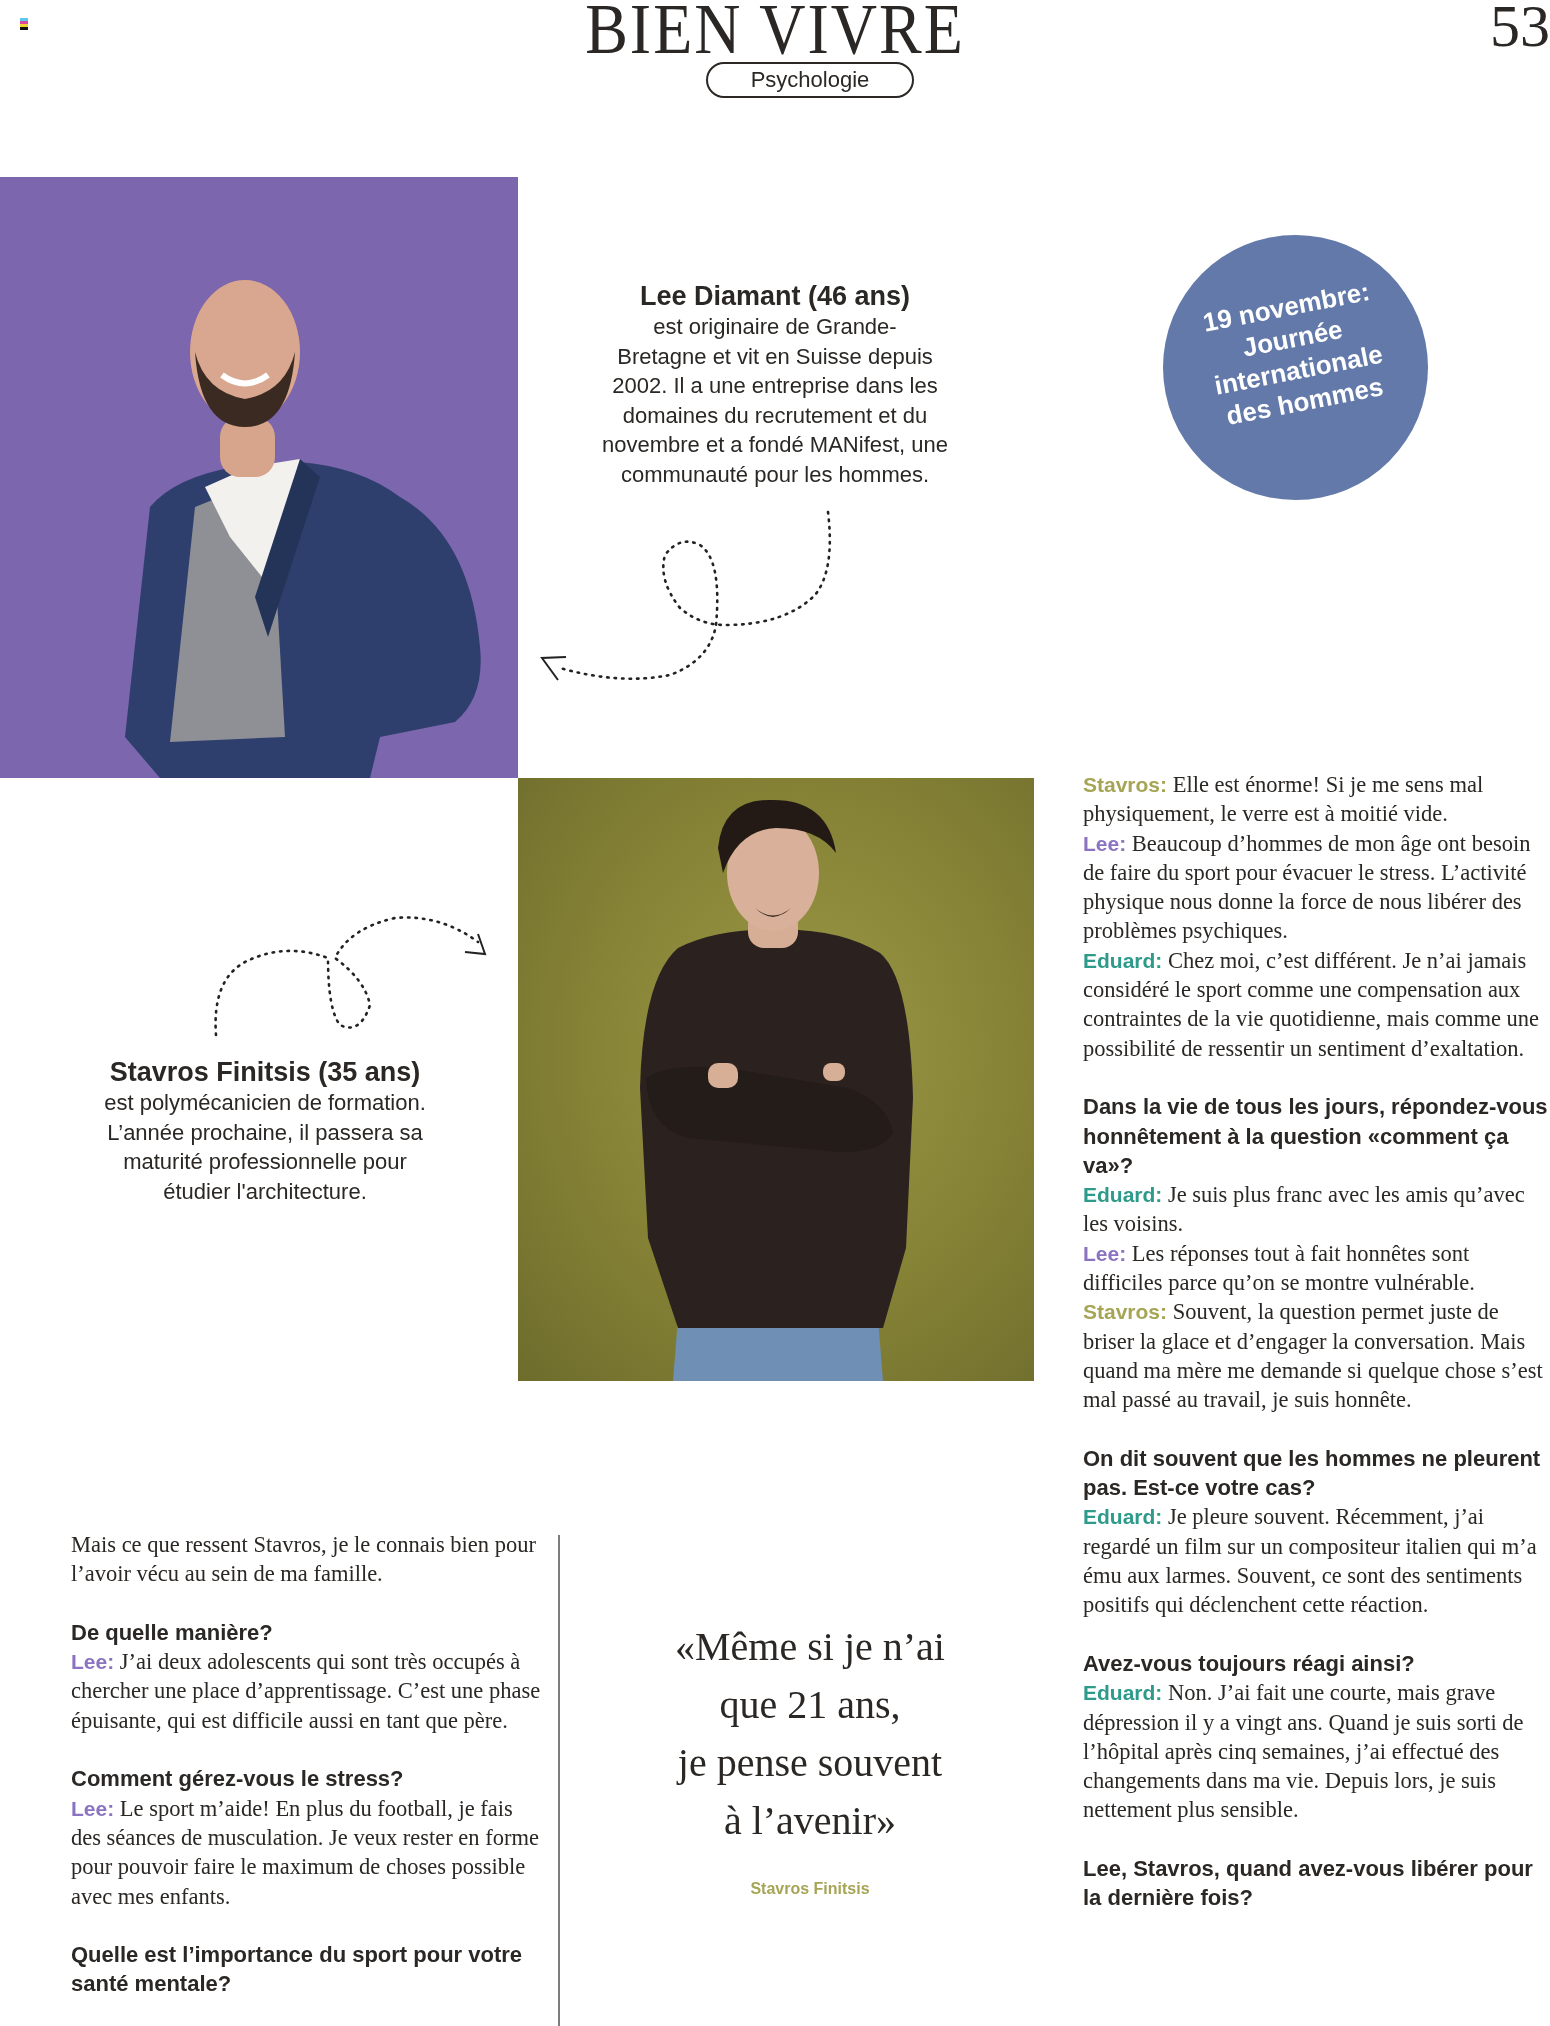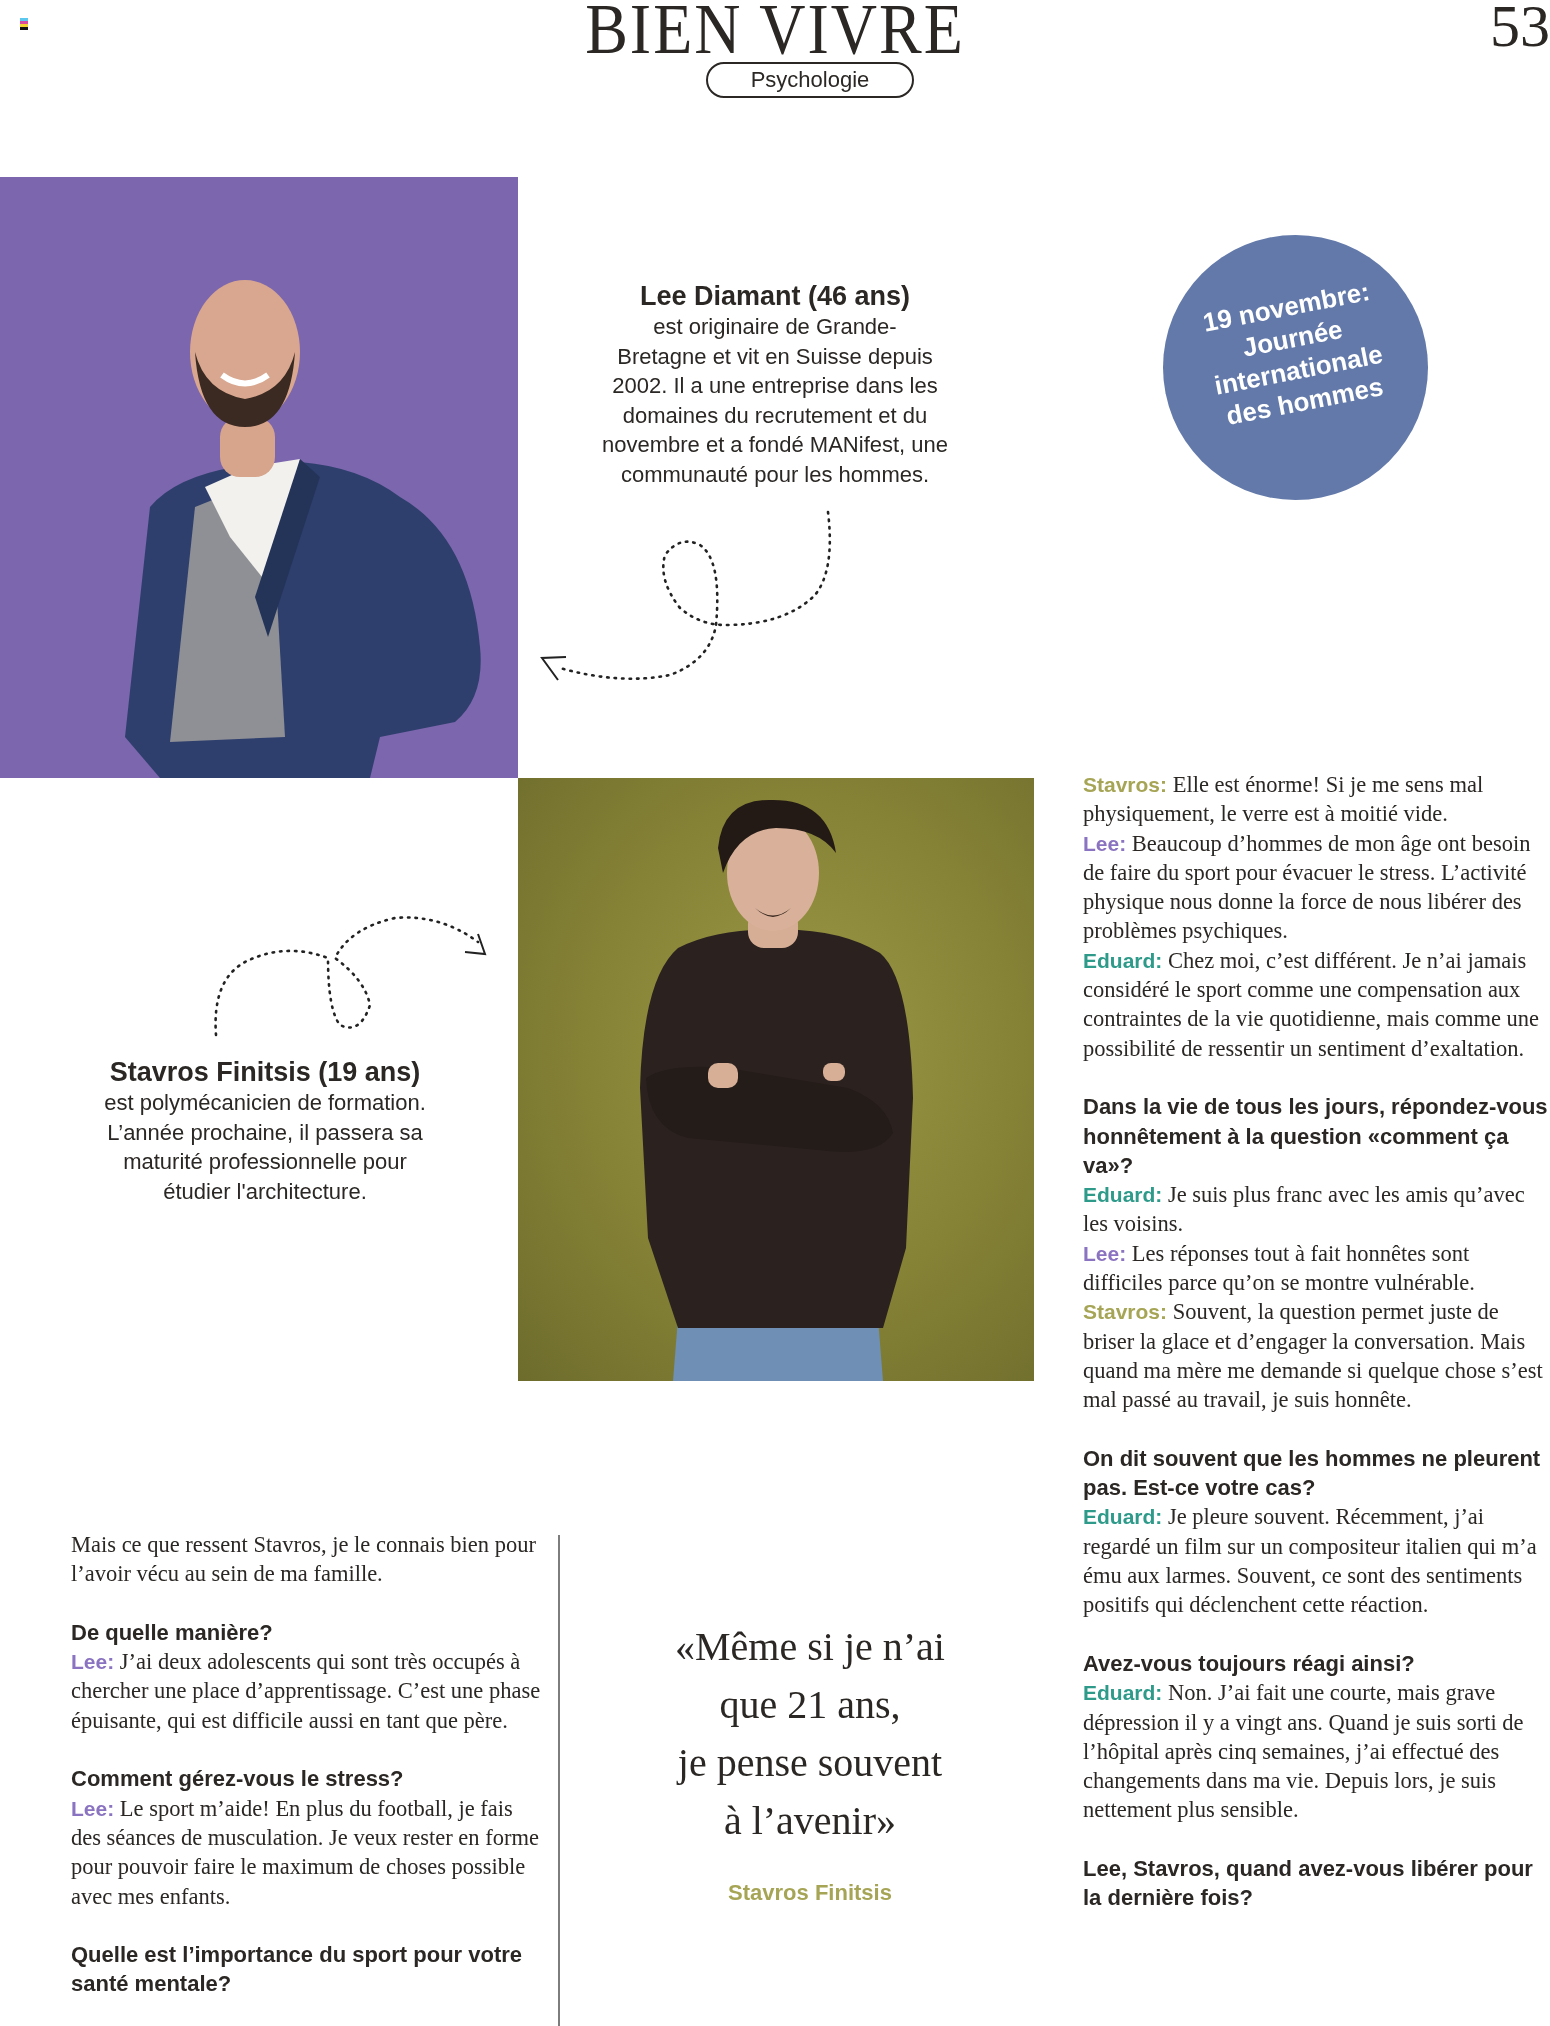--- a/index.html
+++ b/index.html
@@ -68,21 +68,21 @@
 
     .divider { left: 558px; top: 1535px; width: 2px; height: 491px; background: #7d7d7d; }
 
     
     .pullquote {
       left: 600px; top: 1618px; width: 420px; text-align: center;
       font-size: 40px; line-height: 58px; color: #2a2724;
     }
     .pullquote-author {
       left: 600px; top: 1880px; width: 420px; text-align: center;
-      font-weight: bold; font-size: 22px; color: #a6a556;
+      font-weight: bold; font-size: 16px; color: #a6a556;
     }
   </style>
 </head>
 <body>
 
 <div class="abs reg">
   <span style="background:#5bc8ef"></span>
   <span style="background:#d84aa0"></span>
   <span style="background:#f2d230"></span>
   <span style="background:#111"></span>
@@ -138,21 +138,21 @@
   <div>internationale</div>
   <div>des hommes</div>
 </div>
 
 <svg class="abs" style="left:200px;top:900px" width="300" height="140">
   <path d="M16 135 Q12 80 45 62 Q85 42 128 58 Q128 110 140 125 Q160 135 170 105 Q165 80 135 58 Q150 28 195 18 Q240 14 278 42" stroke="#222" stroke-width="2.6" fill="none" stroke-dasharray="1.5 6" stroke-linecap="round"></path>
   <path d="M278 34 L285 54 L265 52" stroke="#222" stroke-width="2" fill="none"></path>
 </svg>
 
 <div class="abs bio bio-stavros sans">
-  <div class="name">Stavros Finitsis (19 ans)</div>
+  <div class="name">Stavros Finitsis (35 ans)</div>
   <div class="desc">est polymécanicien de formation.</div>
   <div class="desc">L’année prochaine, il passera sa</div>
   <div class="desc">maturité professionnelle pour</div>
   <div class="desc">étudier l'architecture.</div>
 </div>
 
 <div class="abs photo photo-stavros" title="Portrait of Stavros Finitsis in a dark sweater with crossed arms on olive background">
   <svg width="516" height="603" viewBox="0 0 516 603">
 
     <path d="M160 540 L360 540 L365 603 L155 603 Z" fill="#6f8fb4"></path>

